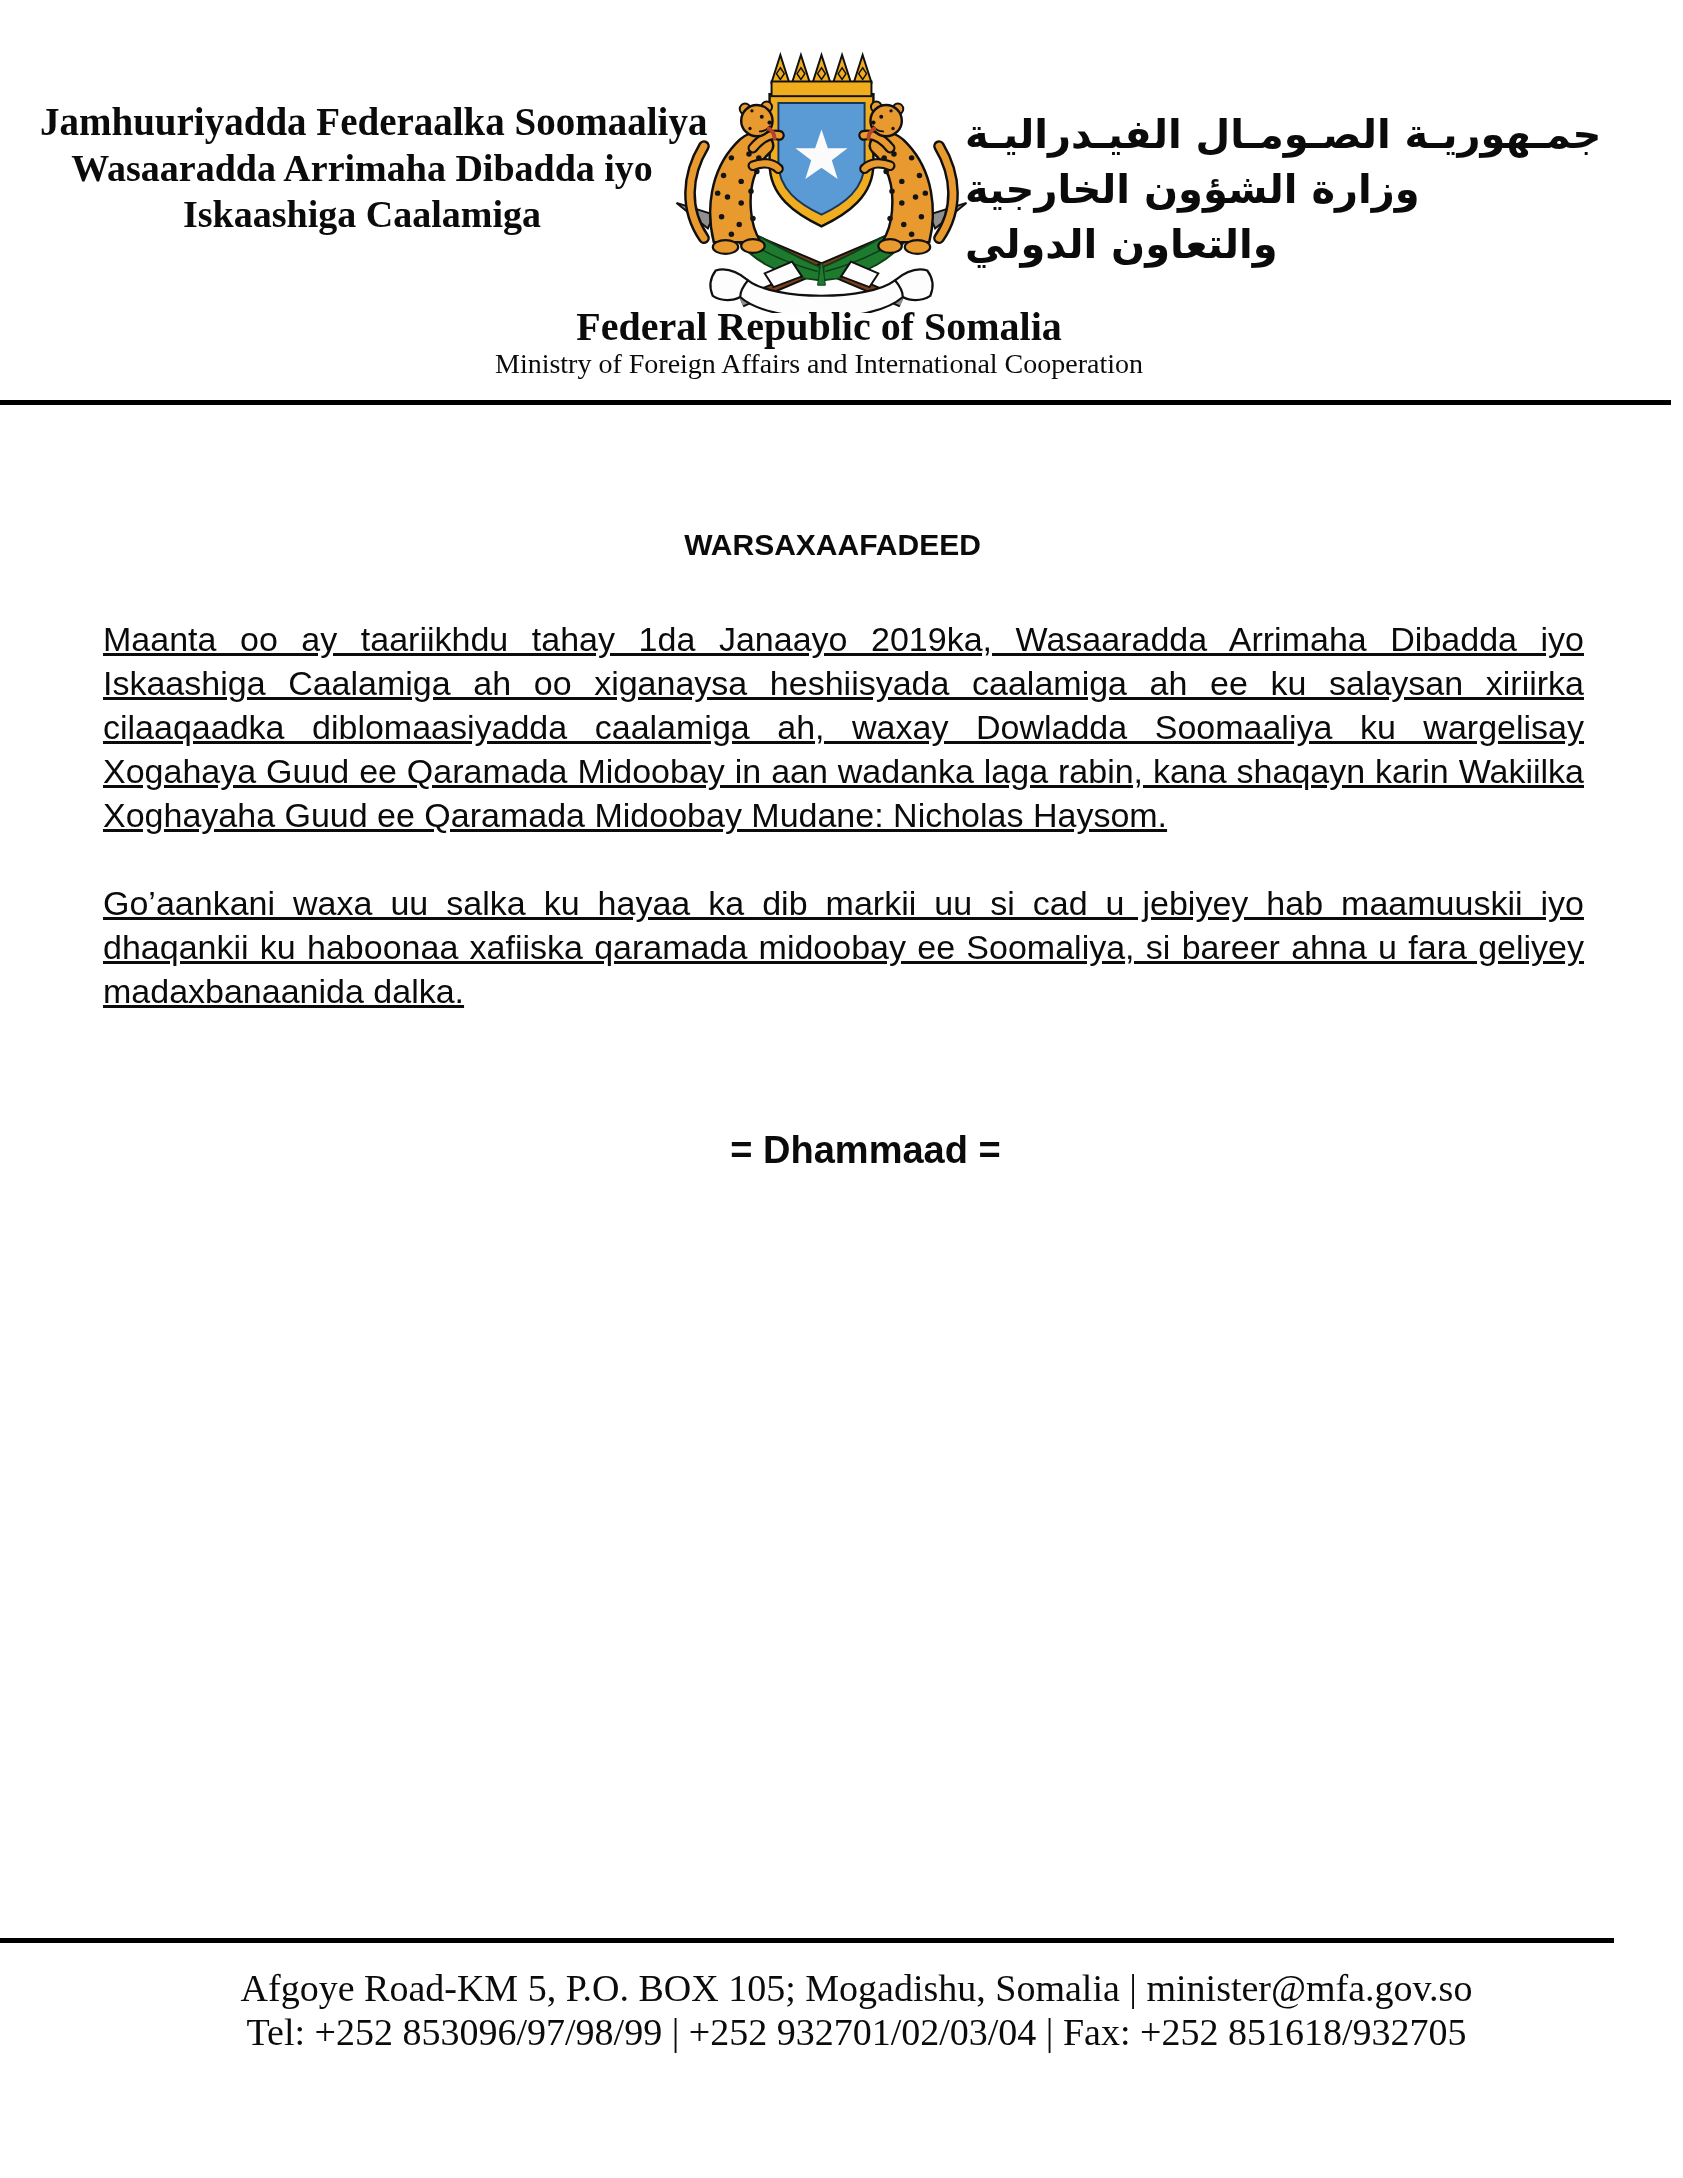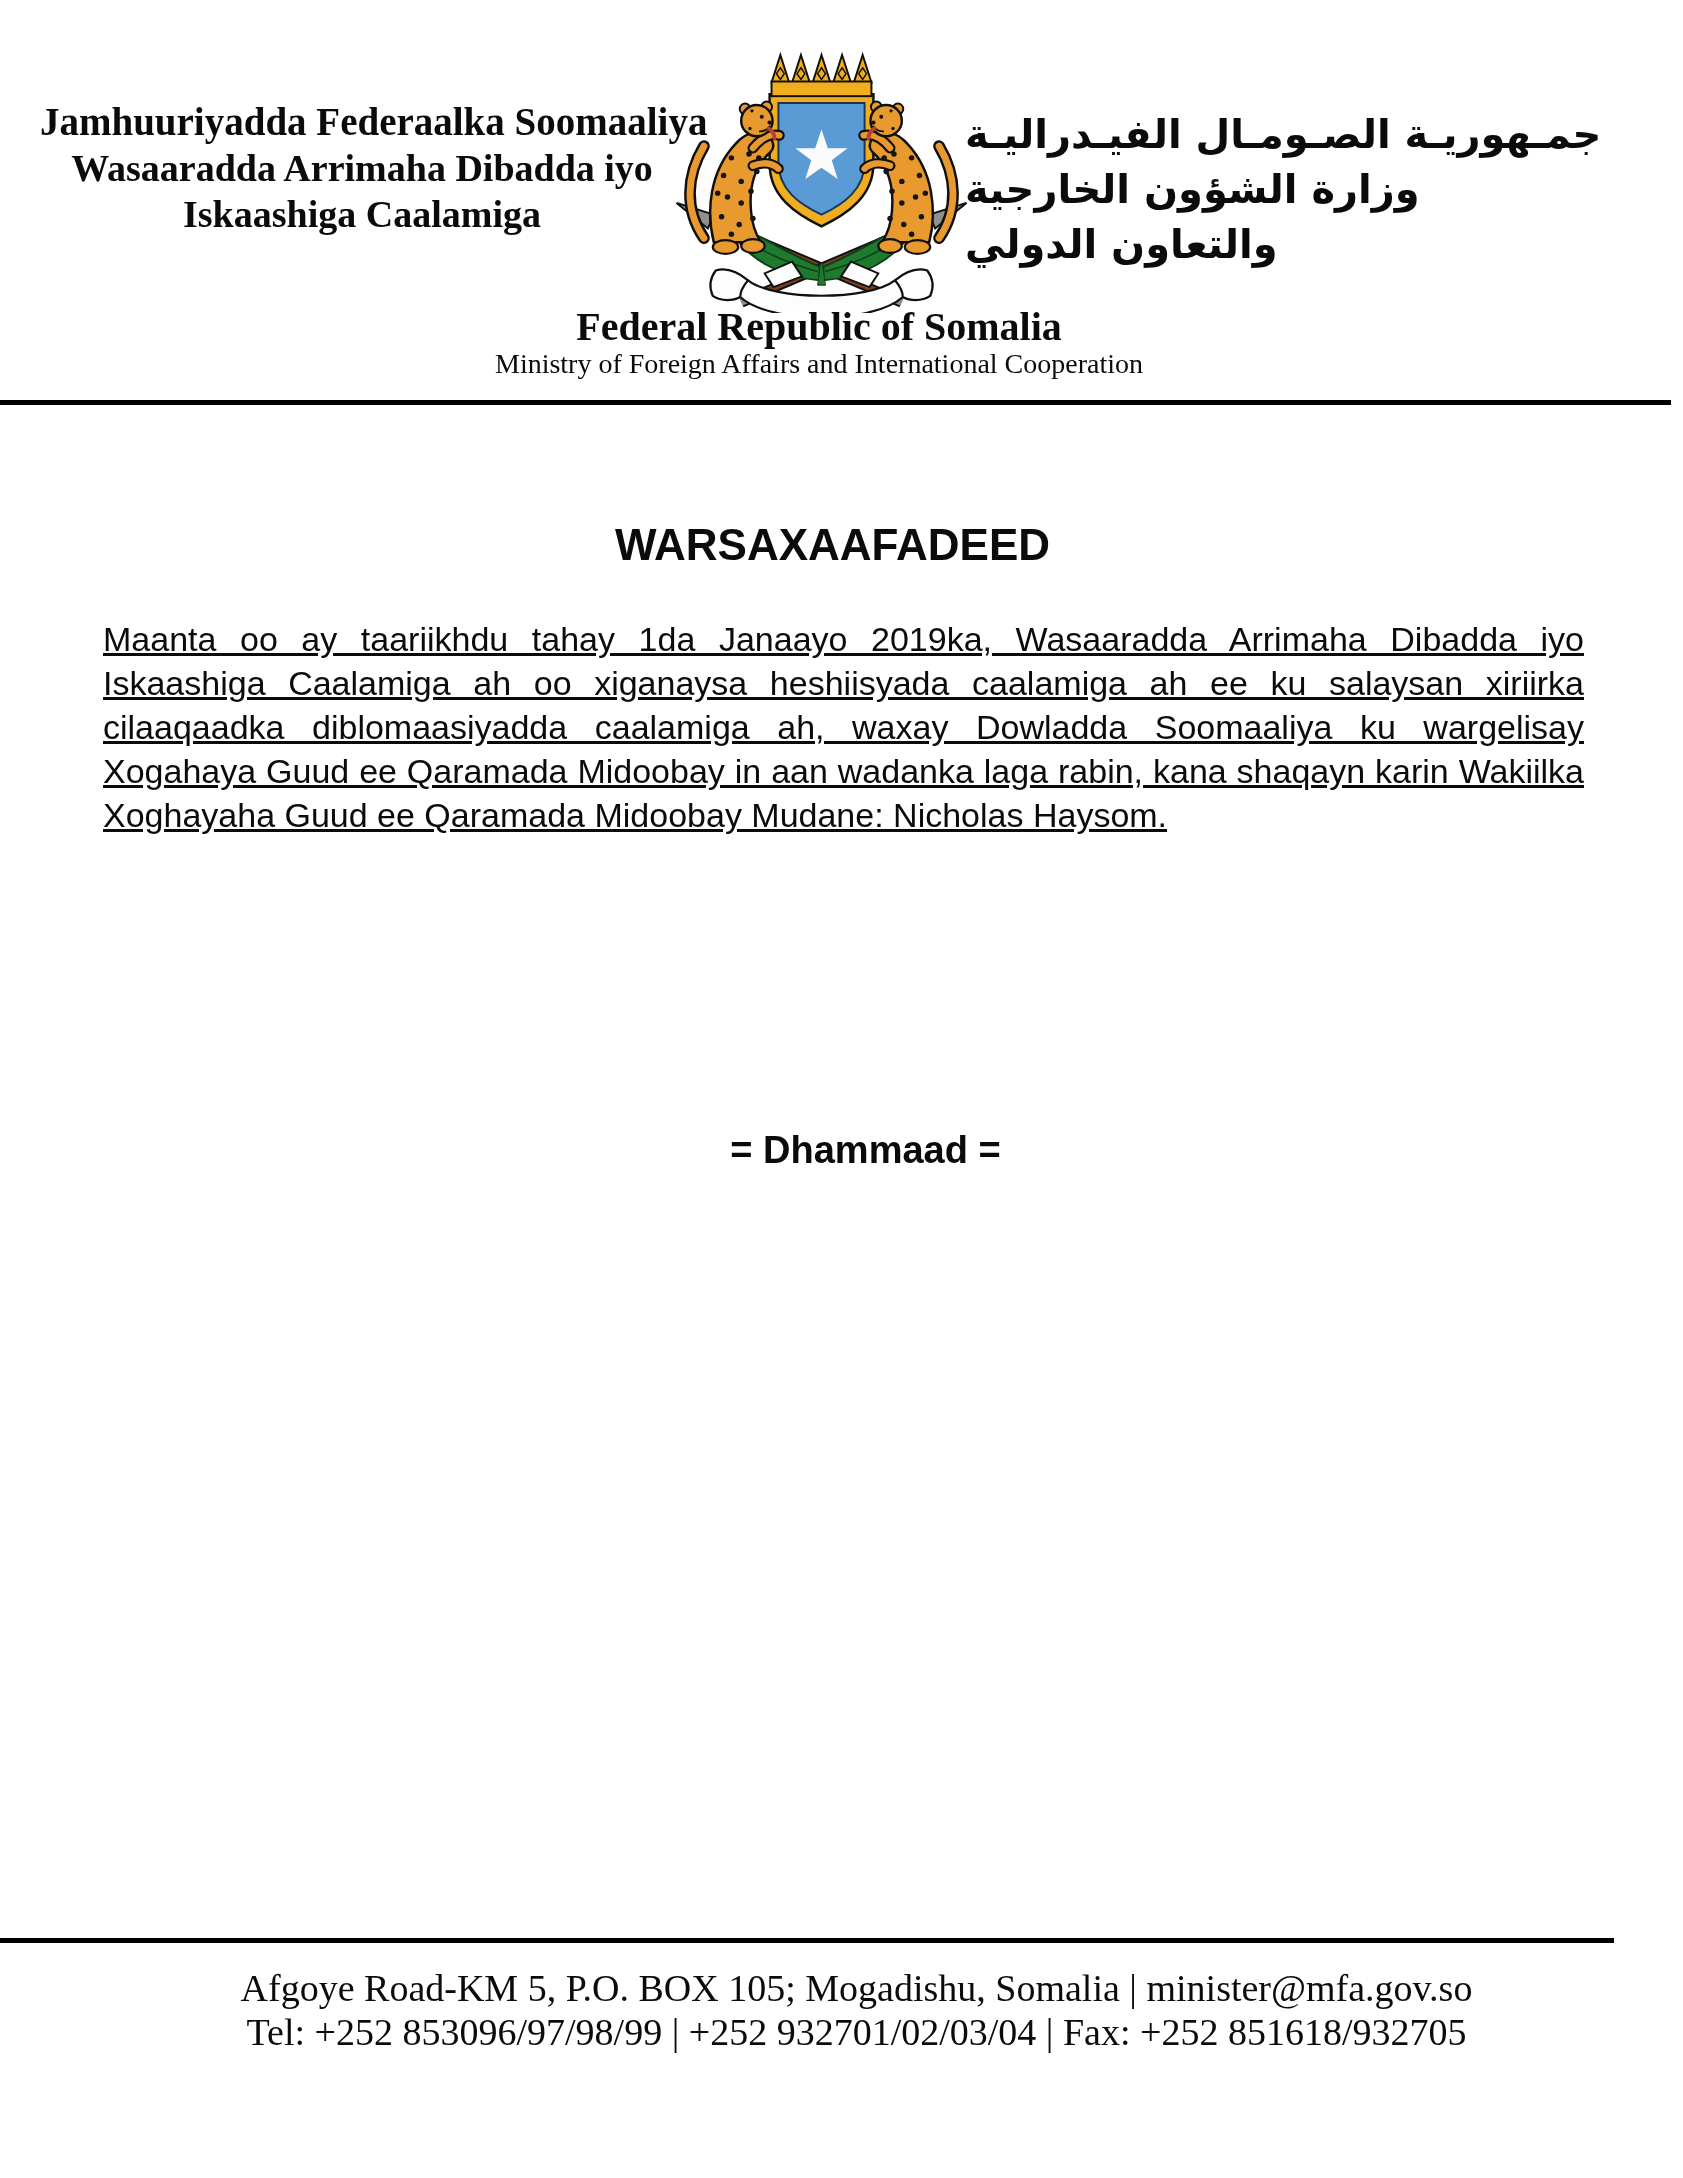--- a/index.html
+++ b/index.html
@@ -33,21 +33,21 @@
     position:absolute; left:0; top:348px; width:1638px; text-align:center;
     font-size:28px; white-space:nowrap;
   }
   .rule-top {
     position:absolute; left:0; top:400px; width:1671px; height:5px; background:#000;
   }
   
   .doc-title {
     position:absolute; left:0; top:523px; width:1665px; text-align:center;
     font-family:"Liberation Sans", "DejaVu Sans", sans-serif;
-    font-weight:bold; font-size:44px; line-height:44px;
+    font-weight:bold; font-size:30px; line-height:44px;
   }
   .content {
     position:absolute; left:96px; top:610px; width:1495px;
     font-family:"Liberation Sans", "DejaVu Sans", sans-serif;
     font-size:34px; line-height:44px; text-align:justify;
   }
   .content p { margin:7px;text-decoration:underline; }
   .content p + p { margin-top:44px; }
   .end-mark {
     position:absolute; left:24px; top:1129px; width:1683px; text-align:center;
@@ -179,20 +179,21 @@
 
   <div class="english-l1">Federal Republic of Somalia</div>
   <div class="english-l2">Ministry of Foreign Affairs and International Cooperation</div>
 
   <div class="rule-top"></div>
 
   <div class="doc-title">WARSAXAAFADEED</div>
 
   <div class="content">
     <p>Maanta oo ay taariikhdu tahay 1da Janaayo 2019ka, Wasaaradda Arrimaha Dibadda iyo Iskaashiga Caalamiga ah oo xiganaysa heshiisyada caalamiga ah ee ku salaysan xiriirka cilaaqaadka diblomaasiyadda caalamiga ah, waxay Dowladda Soomaaliya ku wargelisay Xogahaya Guud ee Qaramada Midoobay in aan wadanka laga rabin, kana shaqayn karin Wakiilka Xoghayaha Guud ee Qaramada Midoobay Mudane: Nicholas Haysom.</p>
+    <p>Go’aankani waxa uu salka ku hayaa ka dib markii uu si cad u jebiyey hab maamuuskii iyo dhaqankii ku haboonaa xafiiska qaramada midoobay ee Soomaliya, si bareer ahna u fara geliyey madaxbanaanida dalka.</p>
   </div>
 
   <div class="end-mark">= Dhammaad =</div>
 
   <div class="rule-bottom"></div>
   <div class="footer">
     <div>Afgoye Road-KM 5, P.O. BOX 105; Mogadishu, Somalia | minister@mfa.gov.so</div>
     <div>Tel: +252 853096/97/98/99 | +252 932701/02/03/04 | Fax: +252 851618/932705</div>
   </div>
 

